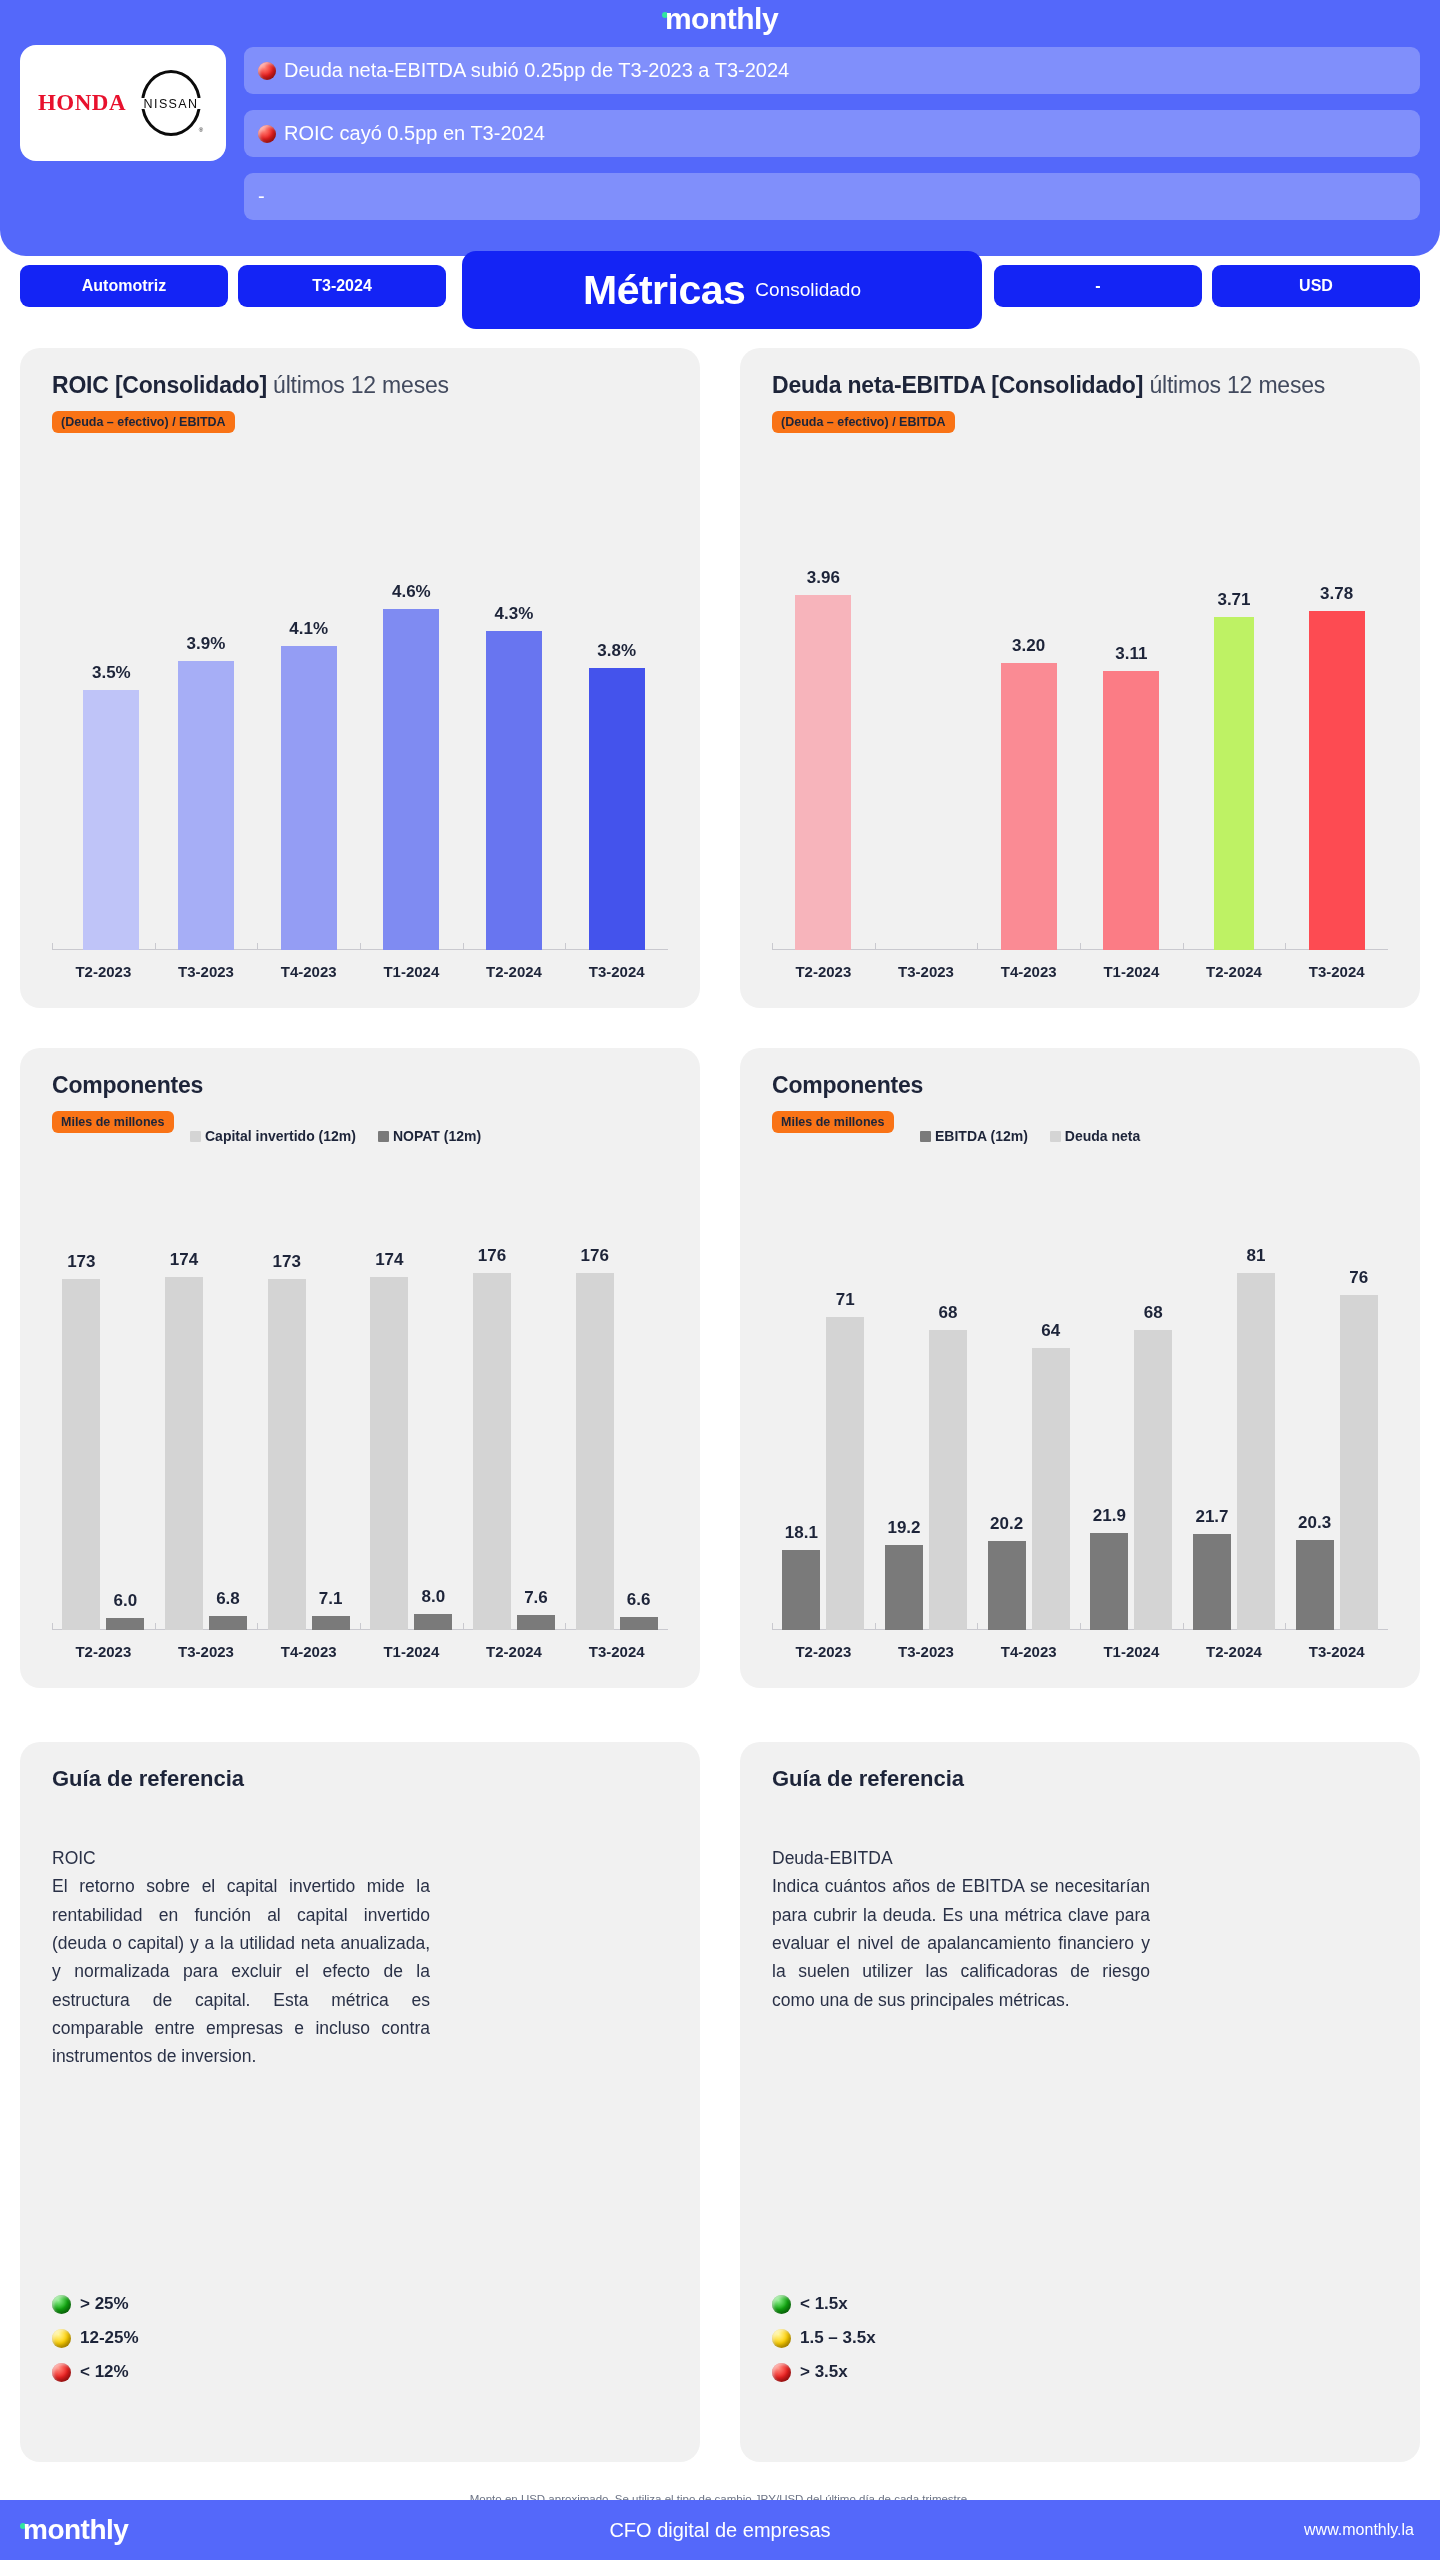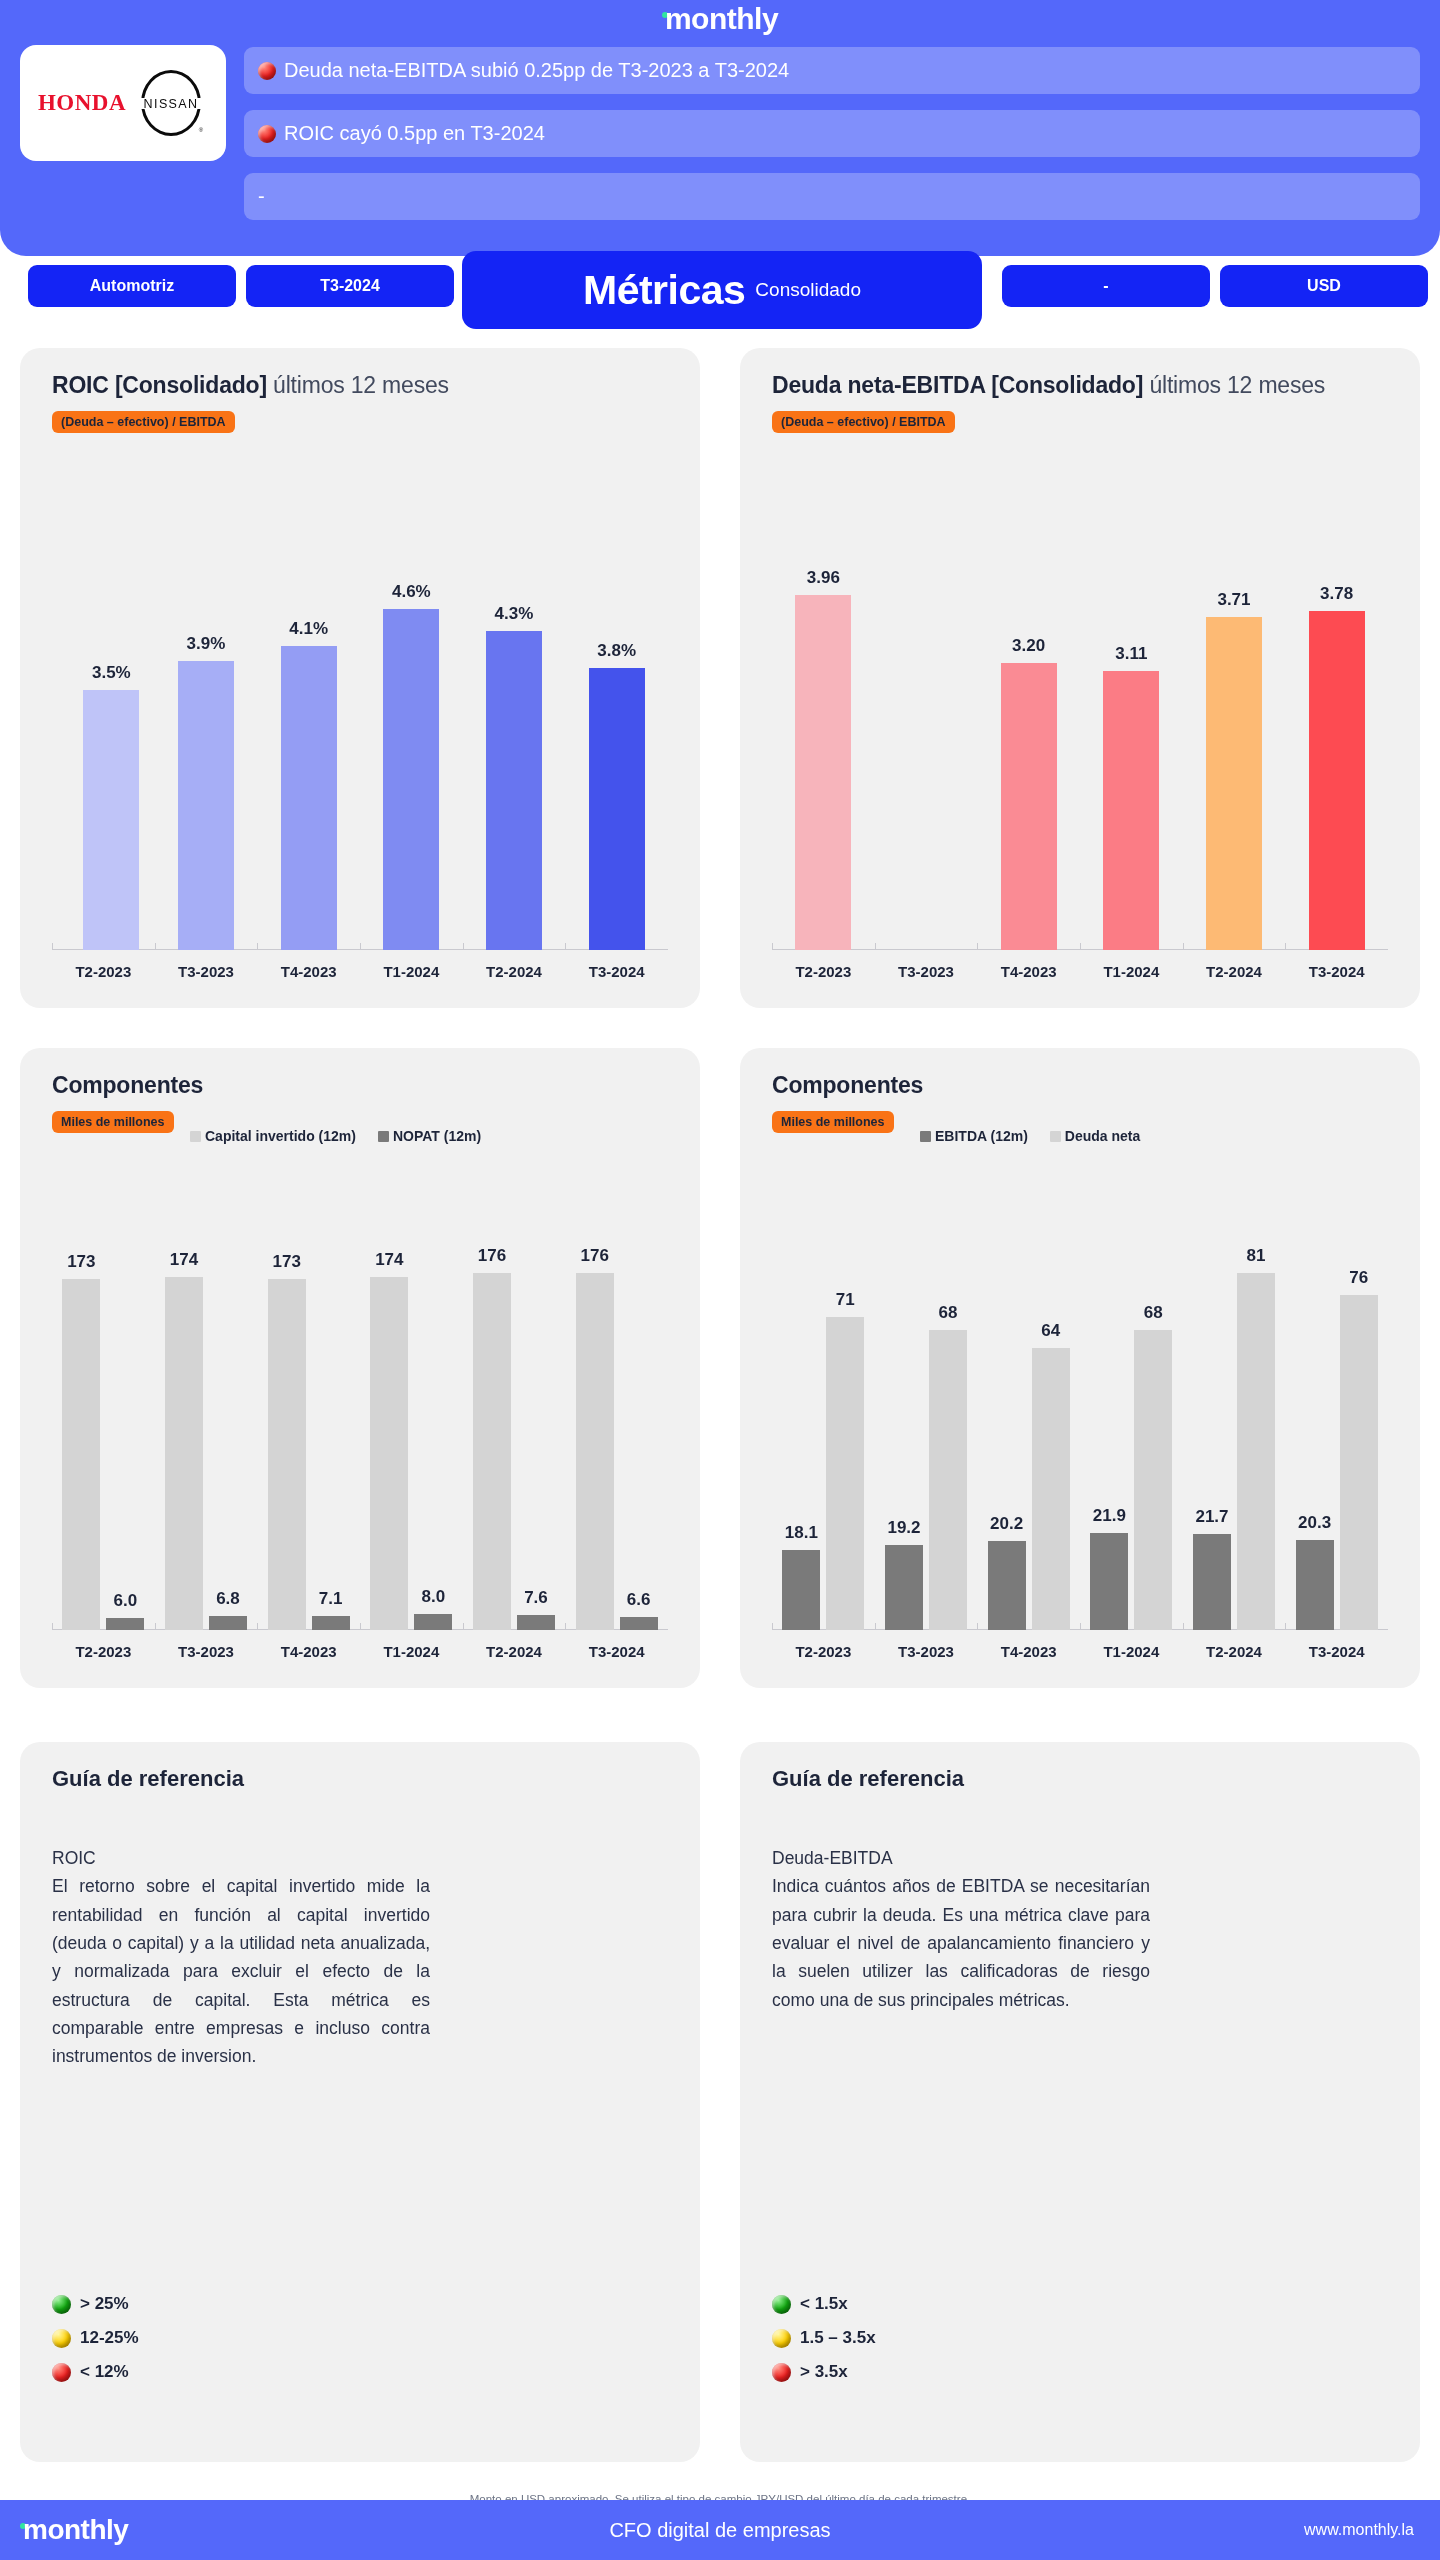--- a/index.html
+++ b/index.html
@@ -119,21 +119,21 @@
   .navbar { position: absolute; left: 0; top: 256px; width: 1440px; height: 62px; }
   .pill {
     position: absolute;
     top: 9px;
     height: 42px;
     background: #1424f5;
     border-radius: 9px;
     color: #ffffff;
     font-size: 16px;
     font-weight: 700;
-    display: flex; align-items: center; justify-content: center; margin-left: 8px;
+    display: flex; align-items: center; justify-content: center;
   }
   .pill.p-sector { left: 20px;   width: 208px; }
   .pill.p-period { left: 238px;  width: 208px; }
   .pill.p-dash   { left: 994px;  width: 208px; }
   .pill.p-curr   { left: 1212px; width: 208px; }
 
   .title-pill {
     position: absolute;
     left: 462px; top: -5px;
     width: 520px; height: 78px;
@@ -398,21 +398,21 @@
       <div class="cat-label" style="left: 205.333px; width: 102.667px;">T4-2023</div>
       <div class="tickmark" style="left: 308px;"></div>
       <div class="group" style="left: 308px; width: 102.667px;">
         <div class="bar" style="height: 279.177px; width: 56px; background: rgb(251, 124, 133);">
           <span class="bar-value">3.11</span>
         </div>
       </div>
       <div class="cat-label" style="left: 308px; width: 102.667px;">T1-2024</div>
       <div class="tickmark" style="left: 410.667px;"></div>
       <div class="group" style="left: 410.667px; width: 102.667px;">
-        <div class="bar" style="height: 333.037px; width: 56px; background: #fdba74;">
+        <div class="bar" style="height: 333.037px; width: 40px; background: #bef264;">
           <span class="bar-value">3.71</span>
         </div>
       </div>
       <div class="cat-label" style="left: 410.667px; width: 102.667px;">T2-2024</div>
       <div class="tickmark" style="left: 513.333px;"></div>
       <div class="group" style="left: 513.333px; width: 102.667px;">
         <div class="bar" style="height: 339.321px; width: 56px; background: rgb(253, 75, 82);">
           <span class="bar-value">3.78</span>
         </div>
       </div>

